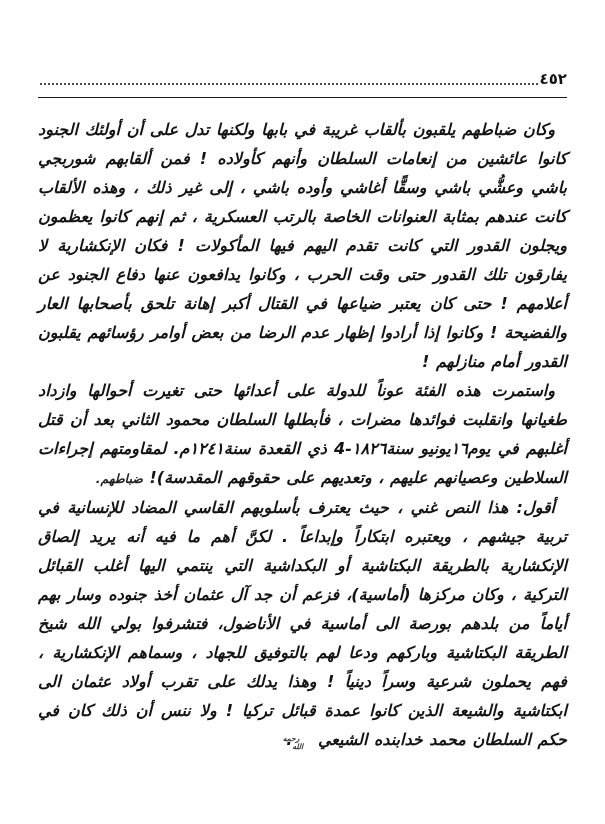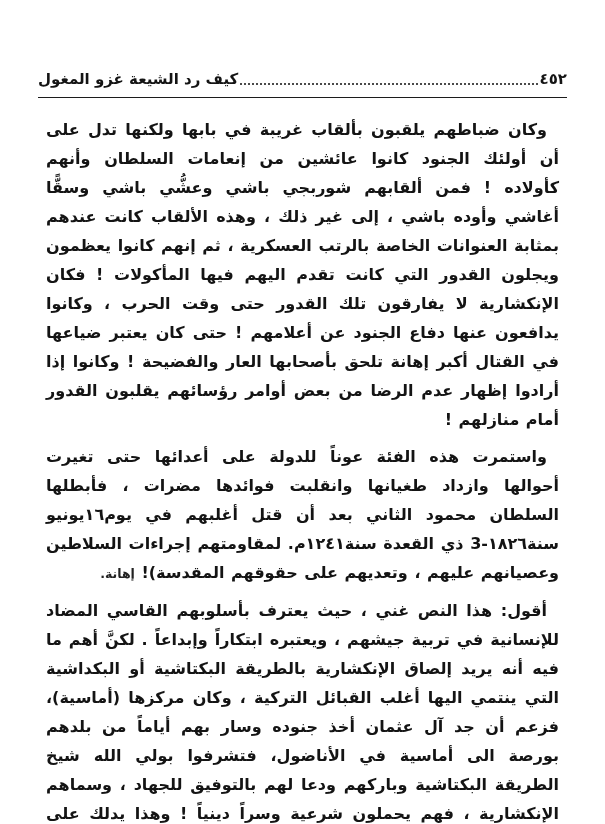--- a/index.html
+++ b/index.html
@@ -45,27 +45,28 @@
   .head-rule {
     border: none;
     border-top: 1.6px solid #1c1c1c;
     margin: 9px 0 0 0;
   }
   
   .text-block {
     margin-top: 17px;
   }
   .text-block p {
-    margin: 8px;
+    margin: 0;
     font-size: 16px;
     font-weight: bold;
     line-height: 29px;
     text-align: justify;
     text-indent: 12px;
     word-spacing: 1px;
+    font-style: italic;
   }
   .end-marker {
     font-size: 12.5px;
     font-weight: bold;
     color: #222;
   }
   .honorific-seal {
     display: inline-block;
     font-size: 7.5px;
     line-height: 1.05;
@@ -78,34 +79,33 @@
   }
 </style>
 </head>
 <body>
 
 <div class="page">
 
   <div class="running-head">
     <span class="page-number">٤٥٢</span>
     <span class="dotted-leader"></span>
-    <span class="book-title">كيف رد الشيعة غزو المغول</span>
   </div>
 
   <hr class="head-rule">
 
   <div class="text-block">
 
     <p>
       <span>وكان ضباطهم يلقبون بألقاب غريبة في بابها ولكنها تدل على أن أولئك الجنود كانوا عائشين من إنعامات السلطان وأنهم كأولاده ! فمن ألقابهم شوربجي باشي وعشُّي باشي وسقًّا أغاشي وأوده باشي ، إلى غير ذلك ، وهذه الألقاب كانت عندهم بمثابة العنوانات الخاصة بالرتب العسكرية ، ثم إنهم كانوا يعظمون ويجلون القدور التي كانت تقدم اليهم فيها المأكولات ! فكان الإنكشارية لا يفارقون تلك القدور حتى وقت الحرب ، وكانوا يدافعون عنها دفاع الجنود عن أعلامهم ! حتى كان يعتبر ضياعها في القتال أكبر إهانة تلحق بأصحابها العار والفضيحة ! وكانوا إذا أرادوا إظهار عدم الرضا من بعض أوامر رؤسائهم يقلبون القدور أمام منازلهم !</span>
     </p>
 
     <p>
-      <span>واستمرت هذه الفئة عوناً للدولة على أعدائها حتى تغيرت أحوالها وازداد طغيانها وانقلبت فوائدها مضرات ، فأبطلها السلطان محمود الثاني بعد أن قتل أغلبهم في يوم١٦يونيو سنة١٨٢٦-3 ذي القعدة سنة١٢٤١م. لمقاومتهم إجراءات السلاطين وعصيانهم عليهم ، وتعديهم على حقوقهم المقدسة)!</span>
-      <span class="end-marker">إهانة.</span>
+      <span>واستمرت هذه الفئة عوناً للدولة على أعدائها حتى تغيرت أحوالها وازداد طغيانها وانقلبت فوائدها مضرات ، فأبطلها السلطان محمود الثاني بعد أن قتل أغلبهم في يوم١٦يونيو سنة١٨٢٦-4 ذي القعدة سنة١٢٤١م. لمقاومتهم إجراءات السلاطين وعصيانهم عليهم ، وتعديهم على حقوقهم المقدسة)!</span>
+      <span class="end-marker">ضباطهم.</span>
     </p>
 
     <p>
       <span>أقول: هذا النص غني ، حيث يعترف بأسلوبهم القاسي المضاد للإنسانية في تربية جيشهم ، ويعتبره ابتكاراً وإبداعاً . لكنَّ أهم ما فيه أنه يريد إلصاق الإنكشارية بالطريقة البكتاشية أو البكداشية التي ينتمي اليها أغلب القبائل التركية ، وكان مركزها (أماسية)، فزعم أن جد آل عثمان أخذ جنوده وسار بهم أياماً من بلدهم بورصة الى أماسية في الأناضول، فتشرفوا بولي الله شيخ الطريقة البكتاشية وباركهم ودعا لهم بالتوفيق للجهاد ، وسماهم الإنكشارية ، فهم يحملون شرعية وسراً دينياً ! وهذا يدلك على تقرب أولاد عثمان الى ابكتاشية والشيعة الذين كانوا عمدة قبائل تركيا ! ولا ننس أن ذلك كان في حكم السلطان محمد خدابنده الشيعي</span>
       <span class="honorific-seal">رحمه الله</span><span>.</span>
     </p>
 
   </div>
 
 </div>

